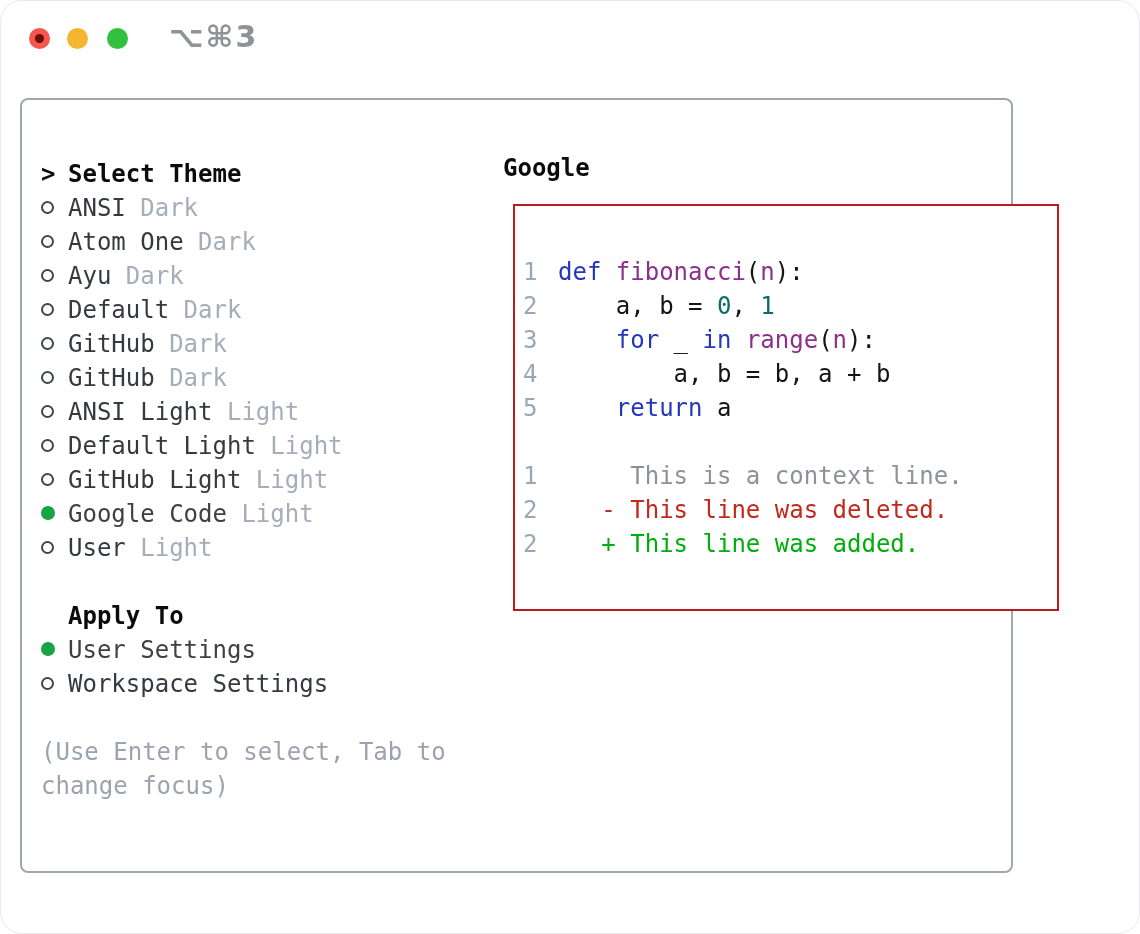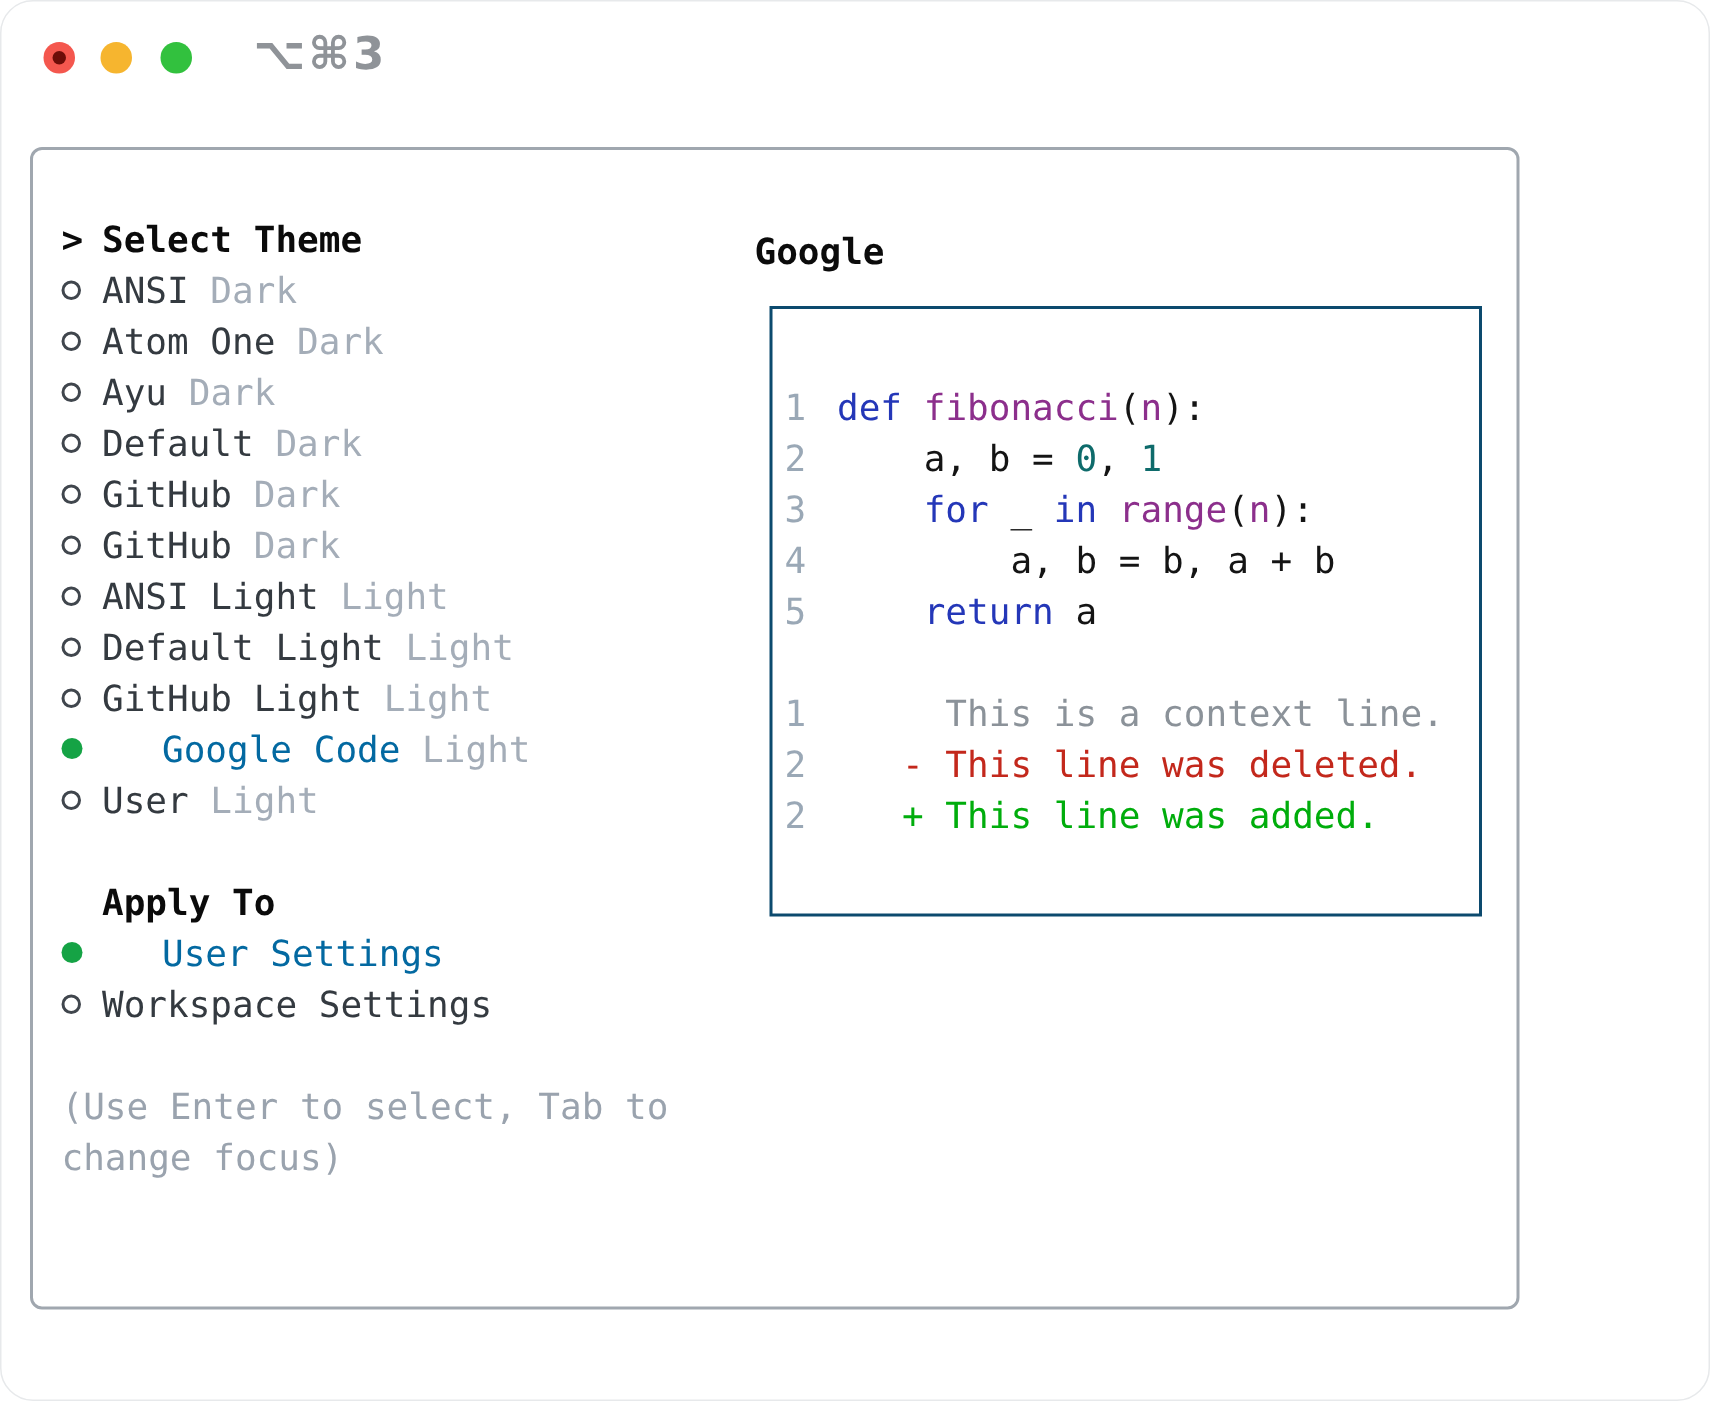--- a/index.html
+++ b/index.html
@@ -12,36 +12,36 @@
   .tl-red{left:28px;background:#f4574e;}
   .tl-red .dot{position:absolute;left:6px;top:6px;width:9px;height:9px;border-radius:50%;background:#6d0d08;}
   .tl-yellow{left:66px;background:#f6b52f;}
   .tl-green{left:106px;background:#32c13e;}
   .tb-title{position:absolute;left:168px;top:18px;font-family:"DejaVu Sans",sans-serif;font-size:30px;font-weight:600;color:#8f9398;letter-spacing:2px;}
 
   
   .panel{position:absolute;left:19px;top:97px;width:993px;height:775px;border:2px solid #a0a7af;border-radius:8px;box-sizing:border-box;background:#fff;}
 
   
-  .left-col{position:absolute;left:19px;top:43px;width:440px;}
+  .left-col{position:absolute;left:19px;top:57px;width:440px;}
   .row{height:34px;line-height:34px;font-size:24px;white-space:pre;color:#343a40;}
   .row .mk{display:inline-block;width:27px;vertical-align:top;}
   .mk-arrow{color:#0b0b0b;font-weight:700;}
   .circle{display:inline-block;width:13px;height:13px;box-sizing:border-box;border:2px solid #40464d;border-radius:50%;vertical-align:middle;margin-top:-4px;}
   .circle.sel{width:14px;height:14px;border:none;background:#15a345;}
   .hdr{font-weight:700;color:#0b0b0b;}
   .item-name{color:#343a40;}
   .item-tag{color:#a4adb8;}
-  .row.selected .item-name{color:#0369a1;margin-left:40px;}
+  .row.selected .item-name{color:#404040;}
   .hint{color:#9aa3ae;}
   .blankrow{height:34px;}
 
   
   .preview-label{position:absolute;left:481px;top:51px;height:34px;line-height:34px;font-size:24px;font-weight:700;color:#0b0b0b;}
-  .preview-box{position:absolute;left:491px;top:104px;width:475px;height:407px;border:2px solid #0c4a6e;box-sizing:border-box;background:#fff;padding:15px 0 0 8px;overflow:hidden;}
+  .preview-box{position:absolute;left:491px;top:104px;width:546px;height:407px;border:2px solid #b91c1c;box-sizing:border-box;background:#fff;padding:15px 0 0 8px;overflow:hidden;}
   .pv-line{height:34px;line-height:34px;font-size:24px;white-space:pre;}
   .pv-no{display:inline-block;width:35px;color:#9aa8b6;}
   .tok-pln{color:#141414;}
   .tok-pun{color:#141414;}
   .tok-kw{color:#2437b8;}
   .tok-fn{color:#8c2f8c;}
   .tok-num{color:#0e6b6b;}
   .tok-ctx{color:#8b9299;}
   .tok-del{color:#c3281c;}
   .tok-add{color:#00ad0c;}

